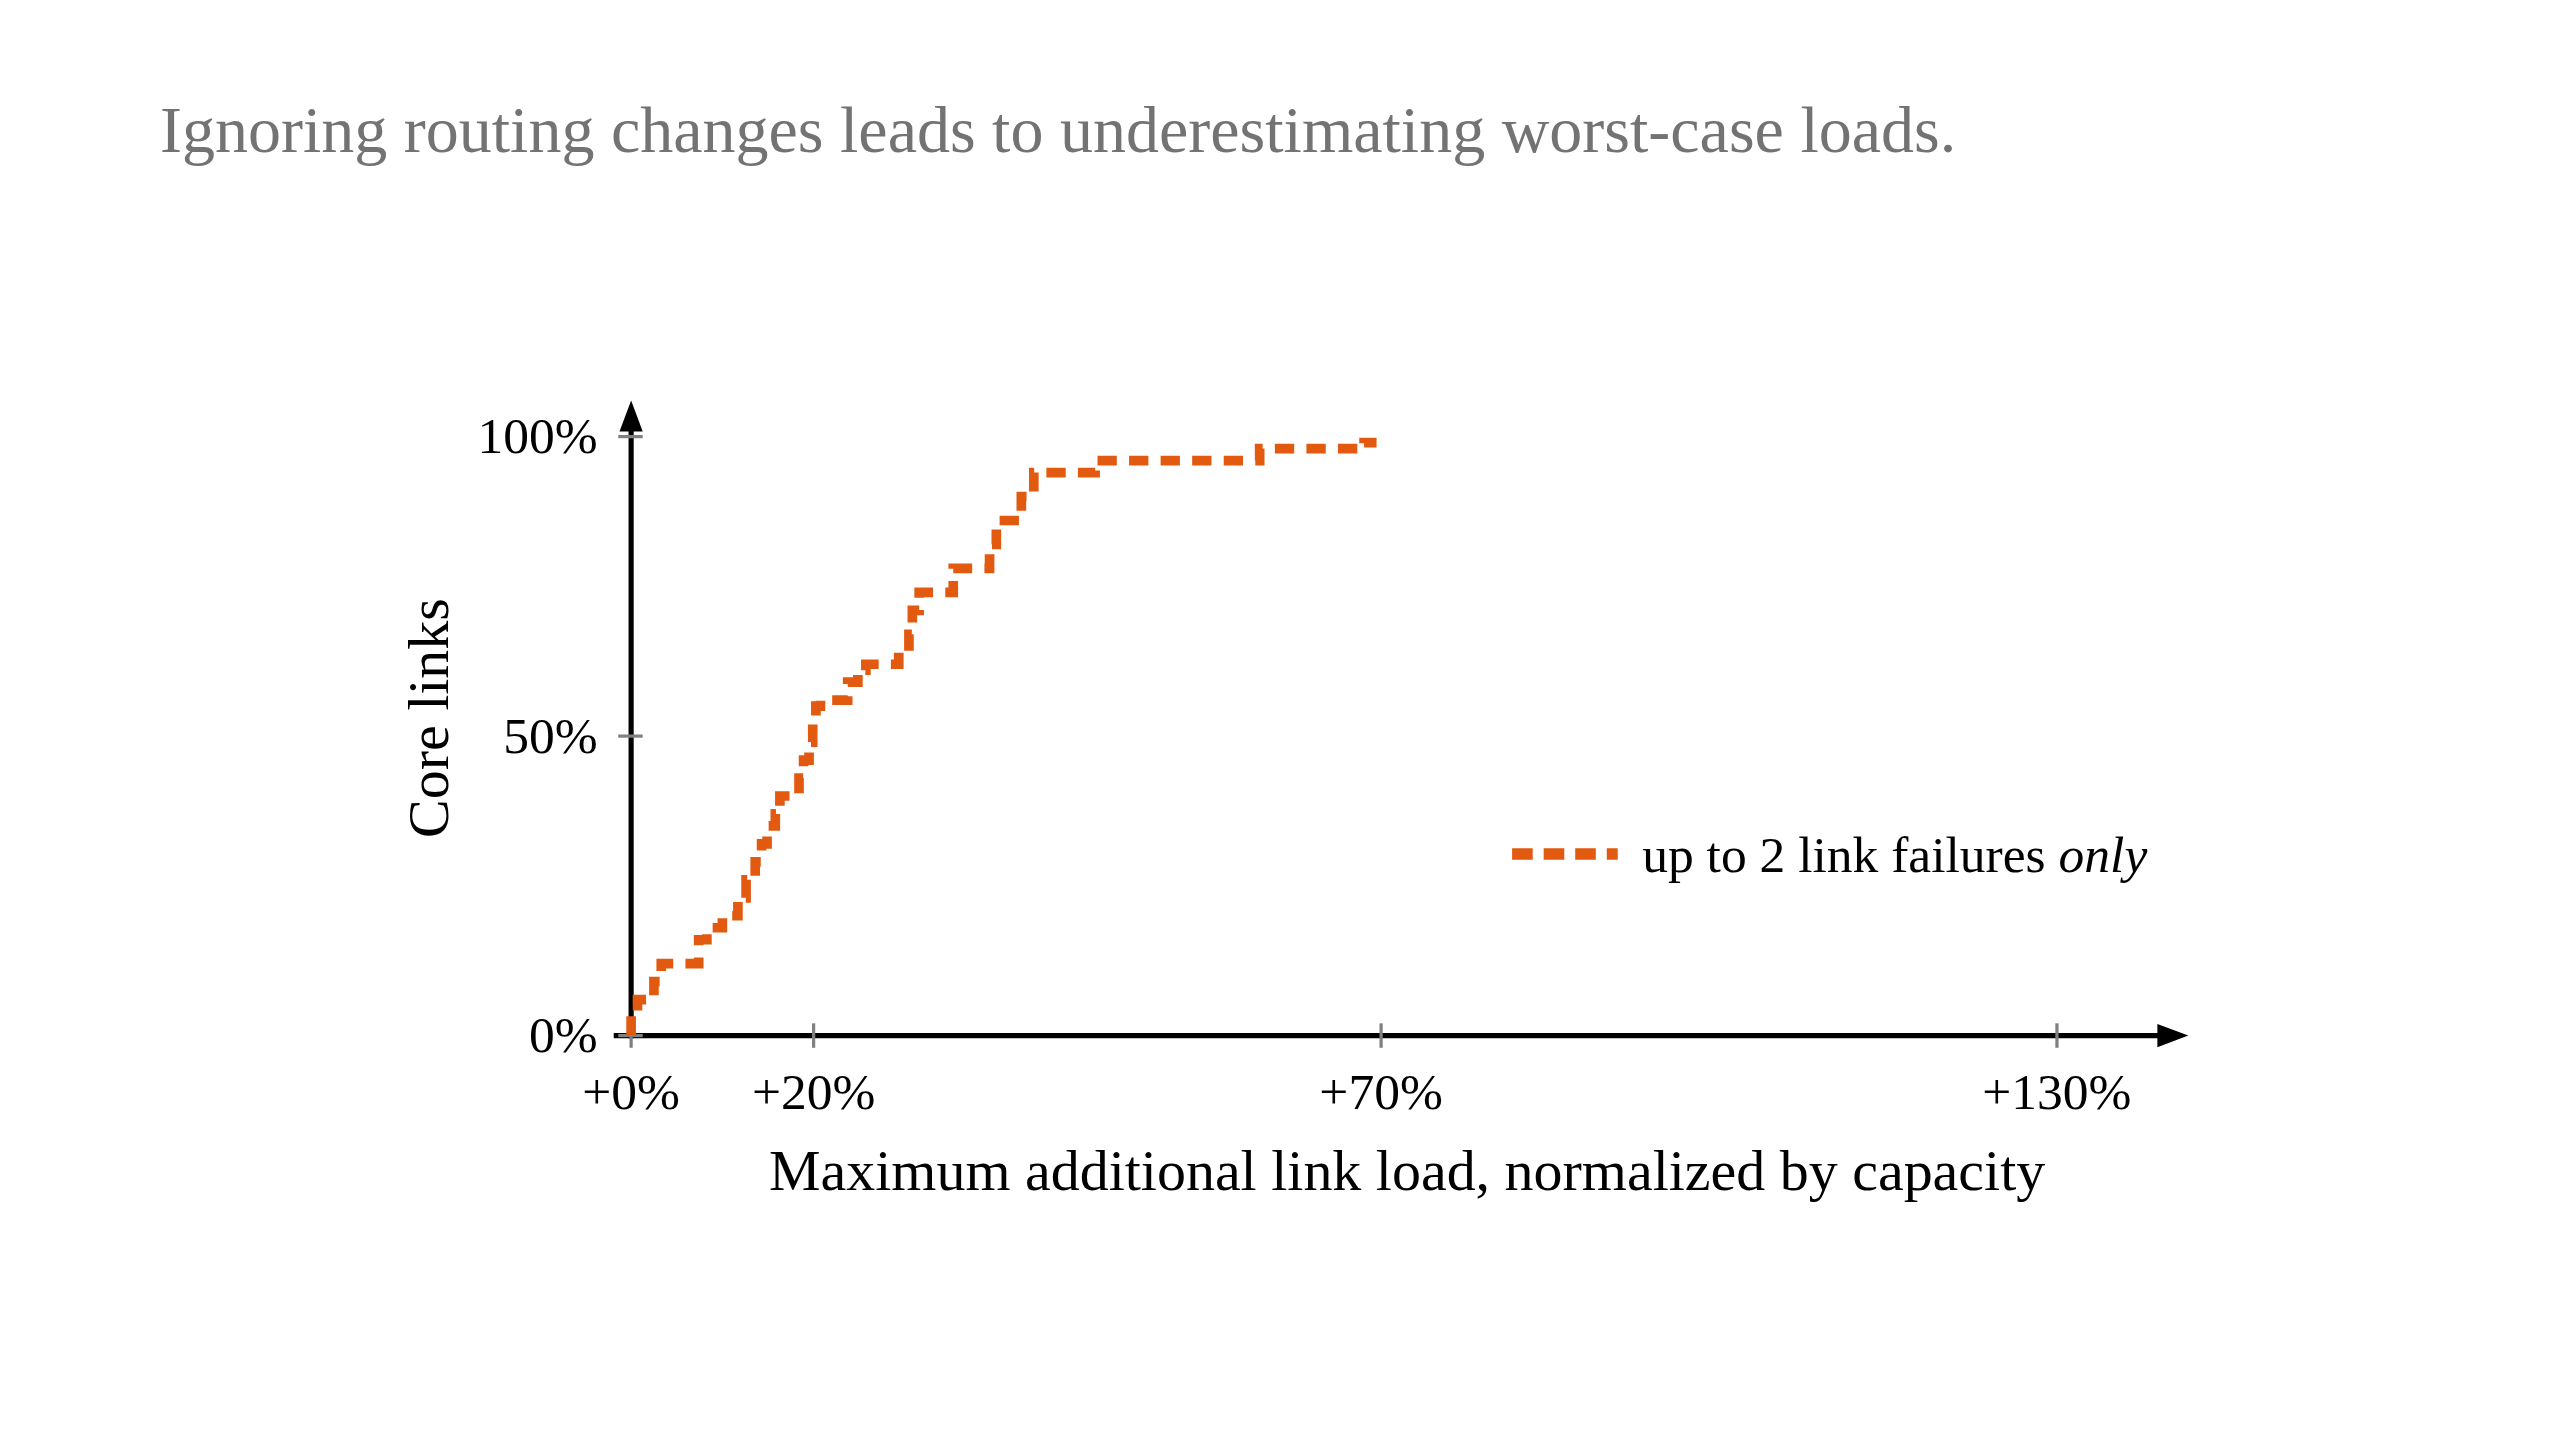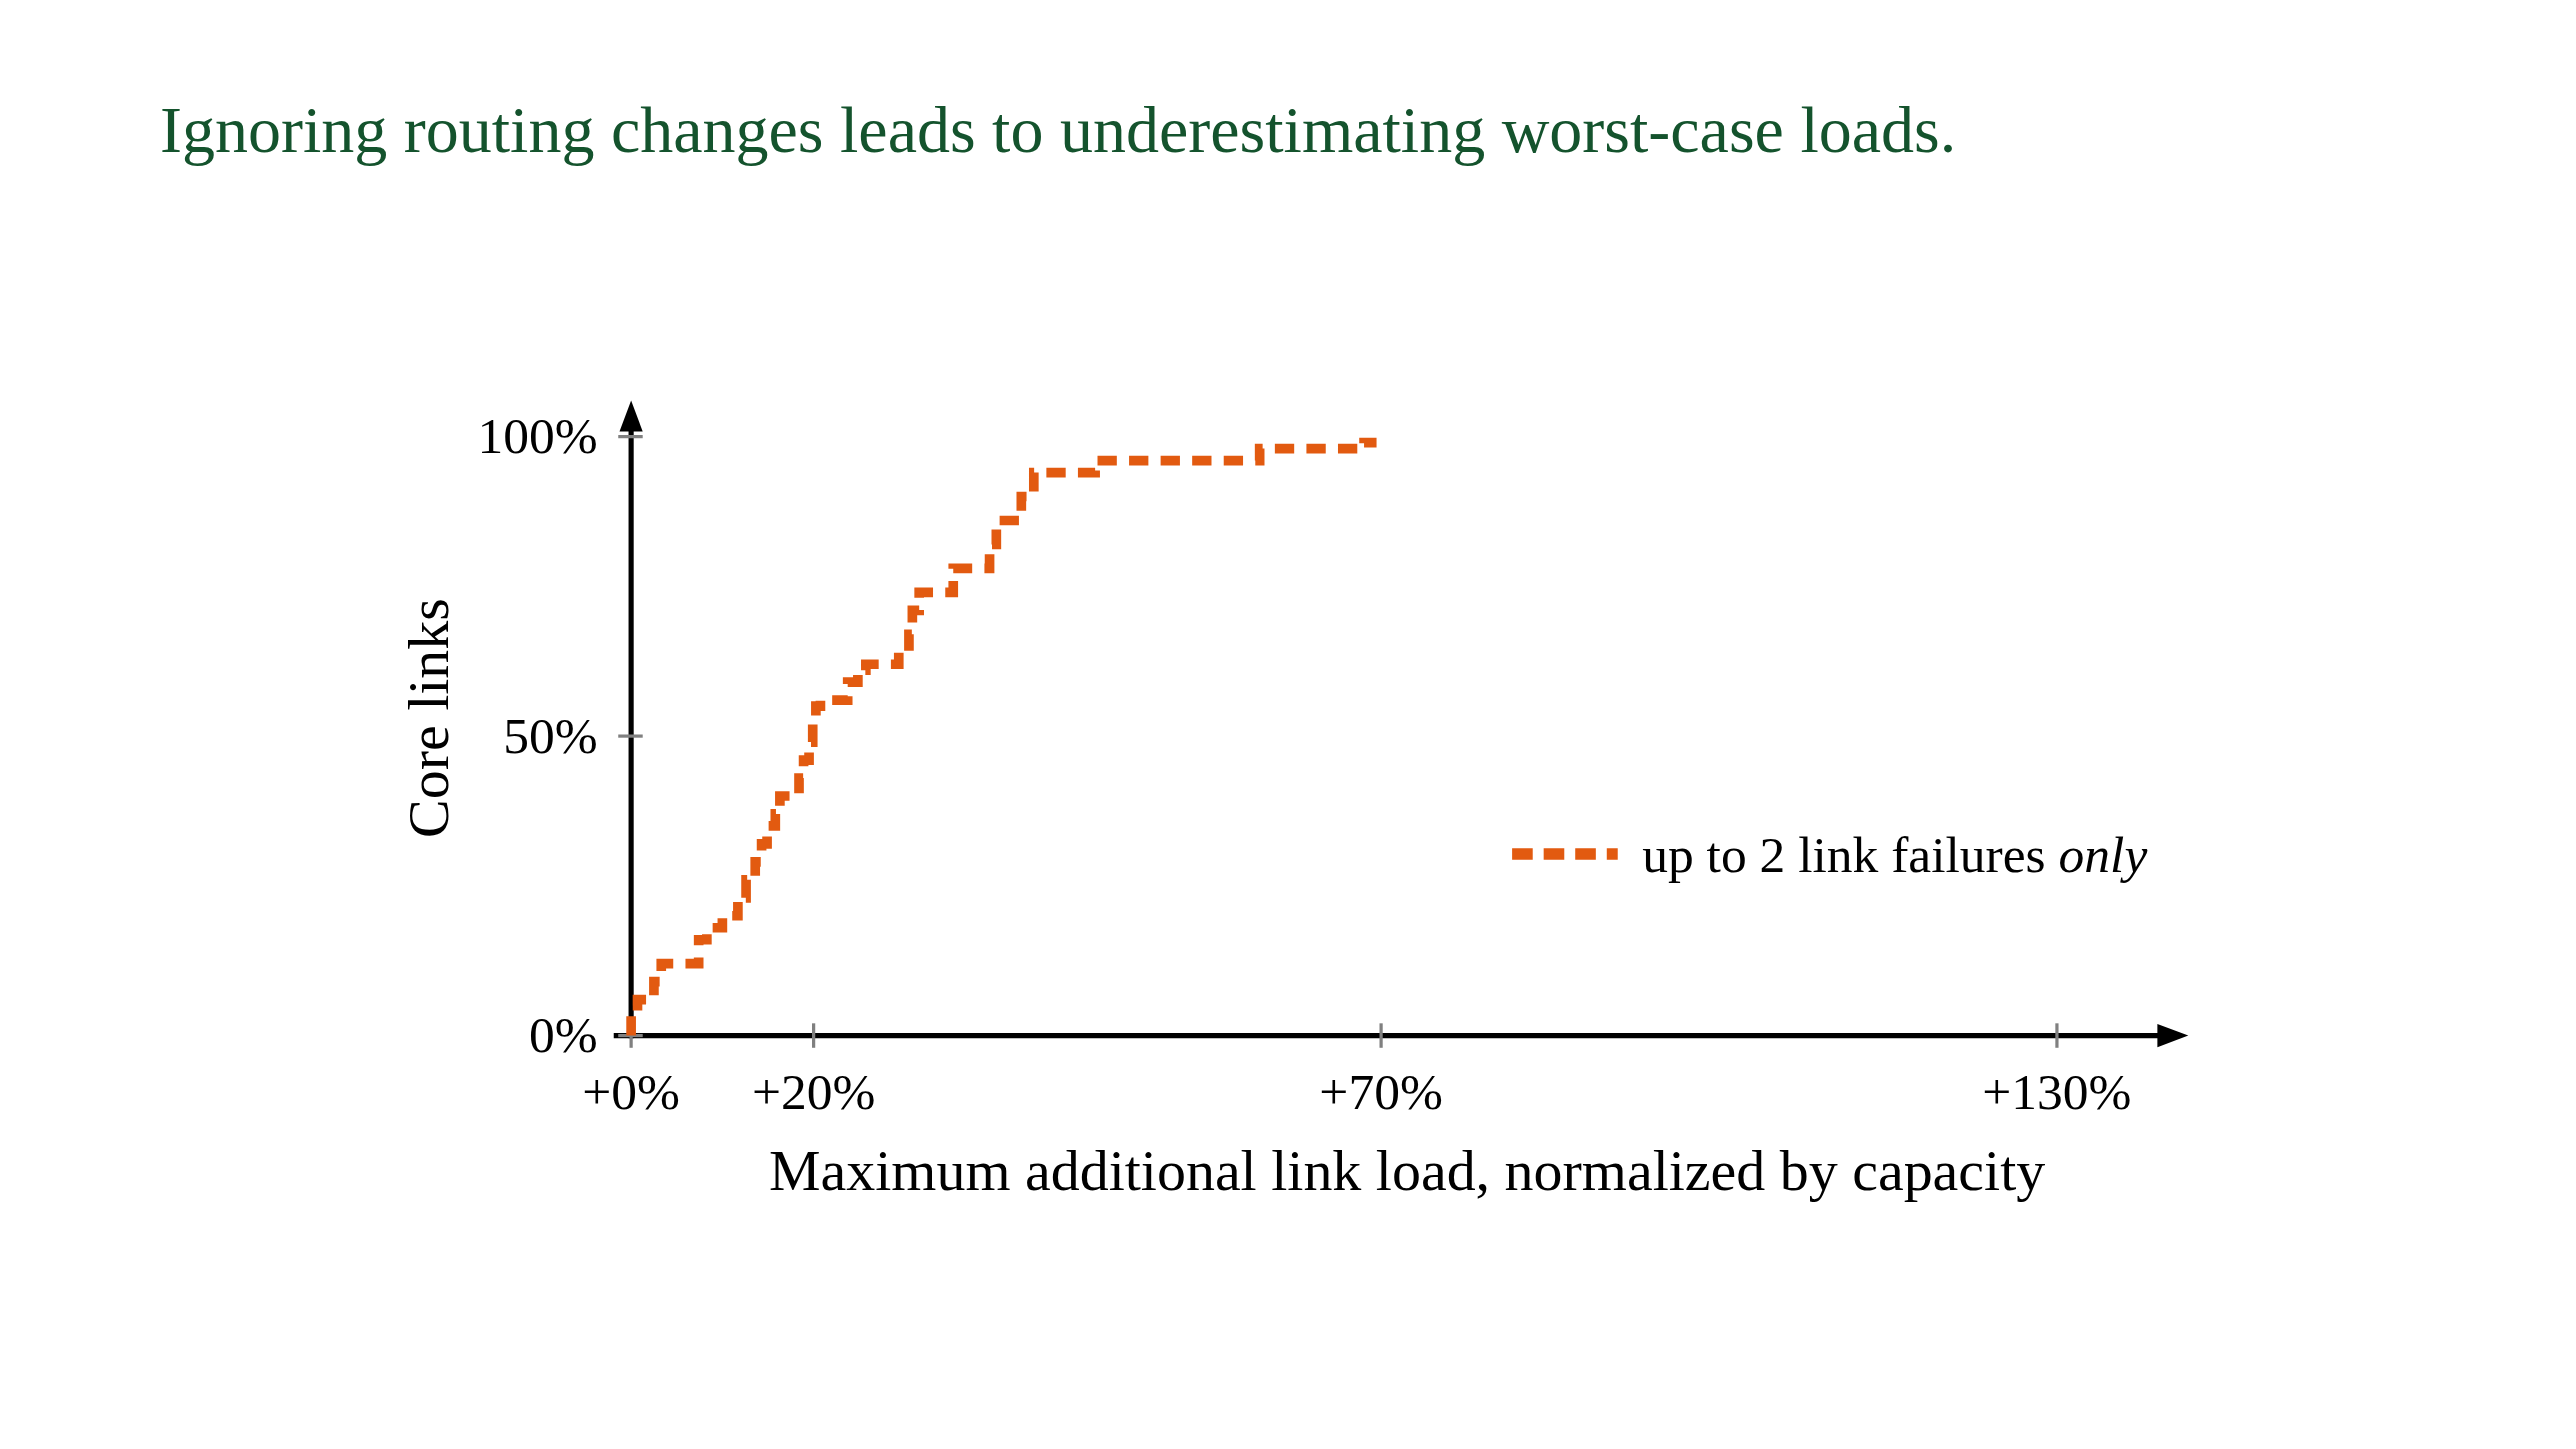--- a/index.html
+++ b/index.html
@@ -15,21 +15,21 @@
     font-family: "Liberation Serif", serif;
   }
   .slide-title {
     position: absolute;
     left: 160px;
     top: 94px;
     margin: 0;
     font-size: 66px;
     font-weight: normal;
     line-height: 1.1;
-    color: #14532d;
+    color: #737373;
     white-space: nowrap;
     letter-spacing: 0px;
   }
   svg.chart {
     position: absolute;
     left: 0;
     top: 0;
   }
   text {
     fill: #000000;

